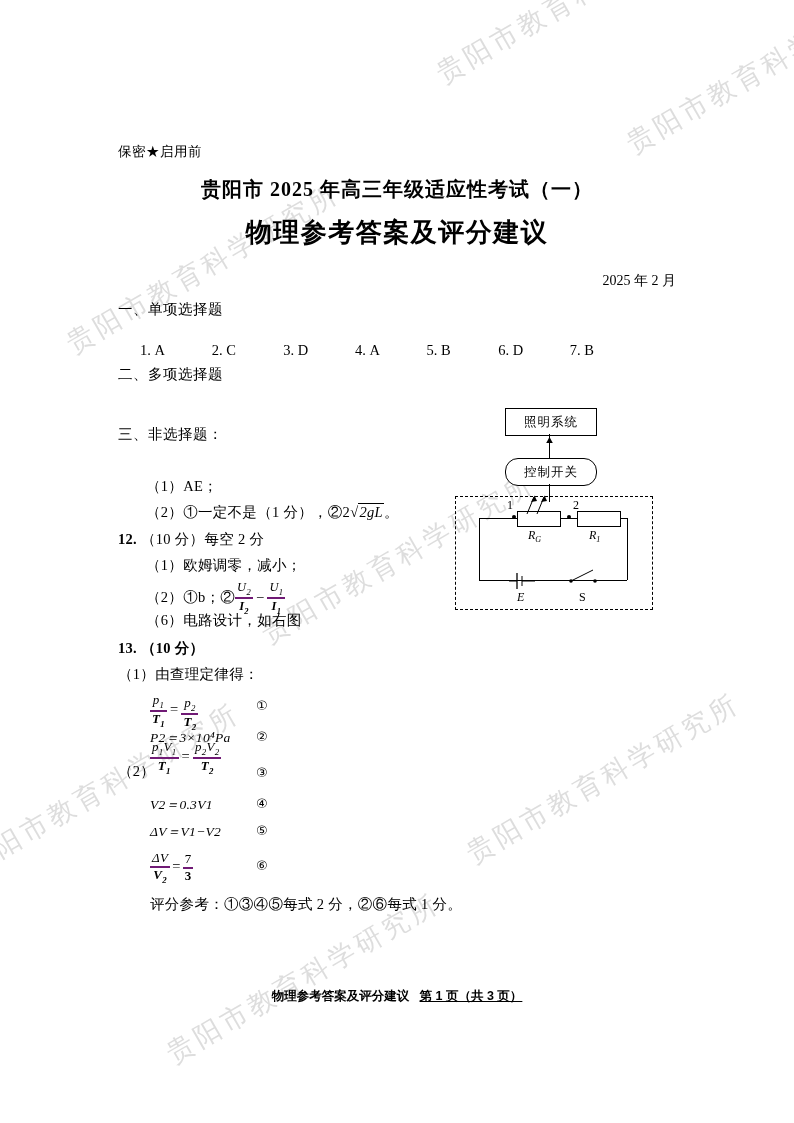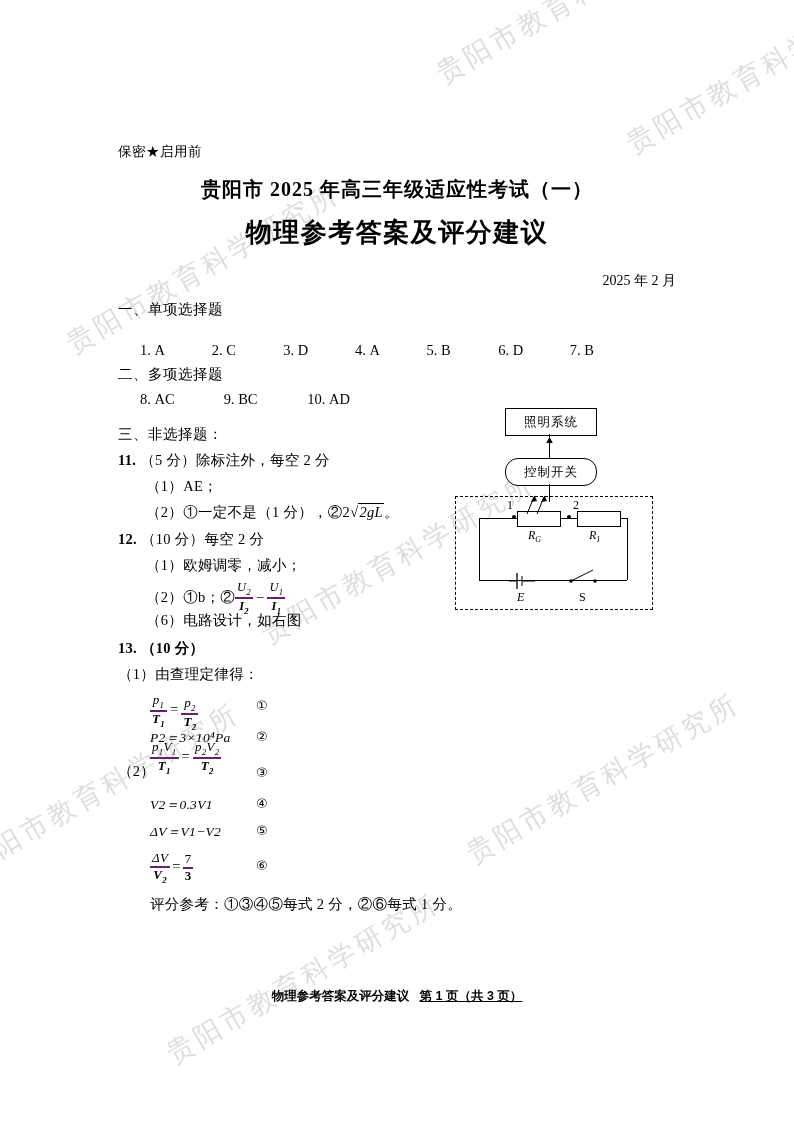--- a/index.html
+++ b/index.html
@@ -200,32 +200,23 @@
       <span style="width:68px;"><span>2.</span>&nbsp;<span>C</span></span>
       <span style="width:68px;"><span>3.</span>&nbsp;<span>D</span></span>
       <span style="width:68px;margin-top:7px;"><span>4.</span>&nbsp;<span>A</span></span>
       <span style="width:68px;margin-top:16px;"><span>5.</span>&nbsp;<span>B</span></span>
       <span style="width:68px;"><span>6.</span>&nbsp;<span>D</span></span>
       <span style="width:60px;"><span>7.</span>&nbsp;<span>B</span></span>
     </div>
 
     <div class="sec-head" style="left:118px; top:365px;">二、多项选择题</div>
 
-    <div class="answers-row" style="left:140px; top:391px;">
-      <span style="width:80px;"><span>8.</span>&nbsp;<span>AC</span></span>
-      <span style="width:80px;"><span>9.</span>&nbsp;<span>BC</span></span>
-      <span style="width:90px;"><span>10.</span>&nbsp;<span>AD</span></span>
-    </div>
 
     <div class="sec-head" style="left:118px; top:425px;">三、非选择题：</div>
 
-    <div class="line" style="left:118px; top:451px;">
-      <span class="bold sans">11.</span>
-      <span class="sans">（5 分）除标注外，每空 2 分</span>
-    </div>
     <div class="line" style="left:146px; top:477px;">（1）AE；</div>
     <div class="line" style="left:146px; top:503px;">
       <span>（2）①一定不是（1 分），②2</span><span class="sqrt-wrap">√<span class="sqrt-bar">2gL</span></span><span>。</span>
     </div>
 
     <div class="line" style="left:118px; top:530px;">
       <span class="bold sans">12.</span>
       <span class="sans">（10 分）每空 2 分</span>
     </div>
     <div class="line" style="left:146px; top:556px;">（1）欧姆调零，减小；</div>

